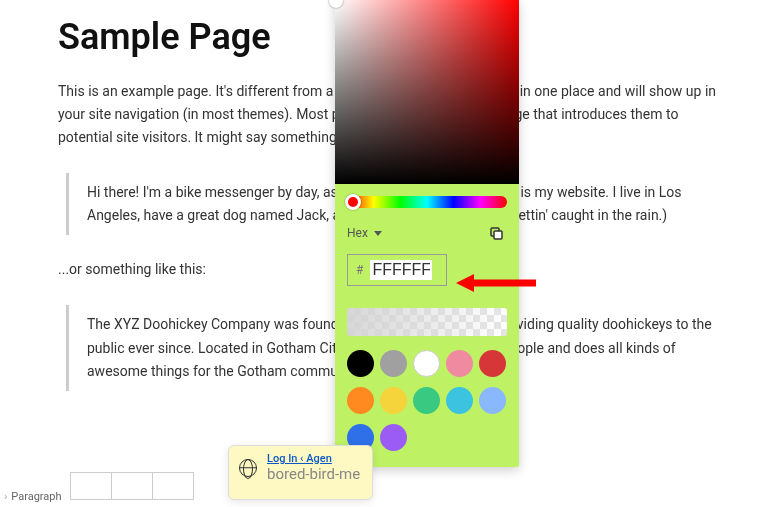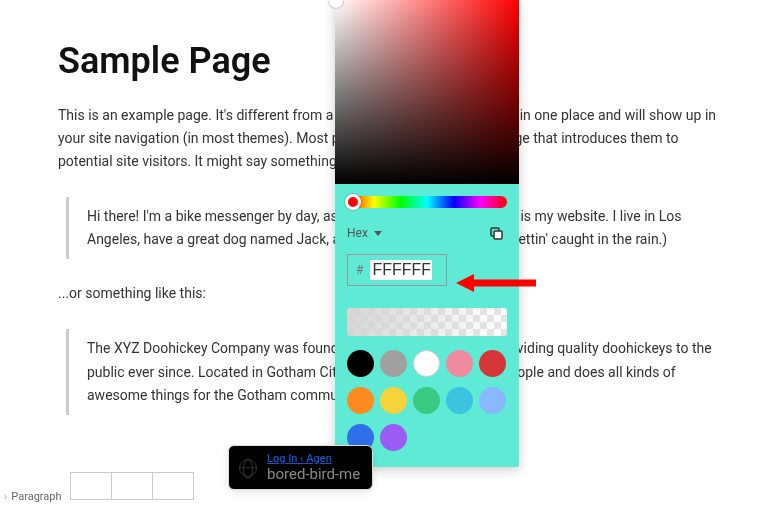--- a/index.html
+++ b/index.html
@@ -7,21 +7,21 @@
     margin: 0;
     font-family: -apple-system, BlinkMacSystemFont, "Segoe UI", Roboto, sans-serif;
     background: #fff;
     width: 770px;
     height: 507px;
     overflow: hidden;
     position: relative;
     color: #1e1e1e;
   }
   .page {
-    padding: 40px 50px 10px 58px;
+    padding: 16px 50px 10px 58px;
   }
   .page-title {
     font-size: 36px;
     font-weight: 600;
     margin: 0 0 22px 0;
     color: #111;
   }
   .body-text {
     font-size: 14px;
     line-height: 1.65;
@@ -41,21 +41,21 @@
     color: #333;
     margin: 8px 0 28px 0;
   }
 
   
   .picker {
     position: absolute;
     top: 0;
     left: 335px;
     width: 184px;
-    background: #5eead4;
+    background: #bef264;
     box-shadow: 0 3px 12px rgba(0,0,0,0.2);
     border-radius: 0 0 2px 2px;
   }
   .sat-val {
     width: 184px;
     height: 184px;
     position: relative;
     background:
       linear-gradient(to top, #000, rgba(0,0,0,0)),
       linear-gradient(to right, #fff, #ff0000);
@@ -187,25 +187,25 @@
   }
   .crumb-sep {
     color: #aaa;
   }
 
   
   .login-pop {
     position: absolute;
     top: 445px;
     left: 228px;
-    background: #000000;
+    background: #fef9c3;
     border: 1px solid #ddd;
     border-radius: 6px;
     box-shadow: 0 2px 8px rgba(0,0,0,0.1);
-    padding: 6px 12px 6px 10px;
+    padding: 6px 12px 16px 10px;
     display: flex;
     align-items: center;
     gap: 10px;
     font-size: 11px;
   }
   .globe {
     width: 18px; height: 18px;
     border: 1.5px solid #333;
     border-radius: 50%;
     position: relative;

